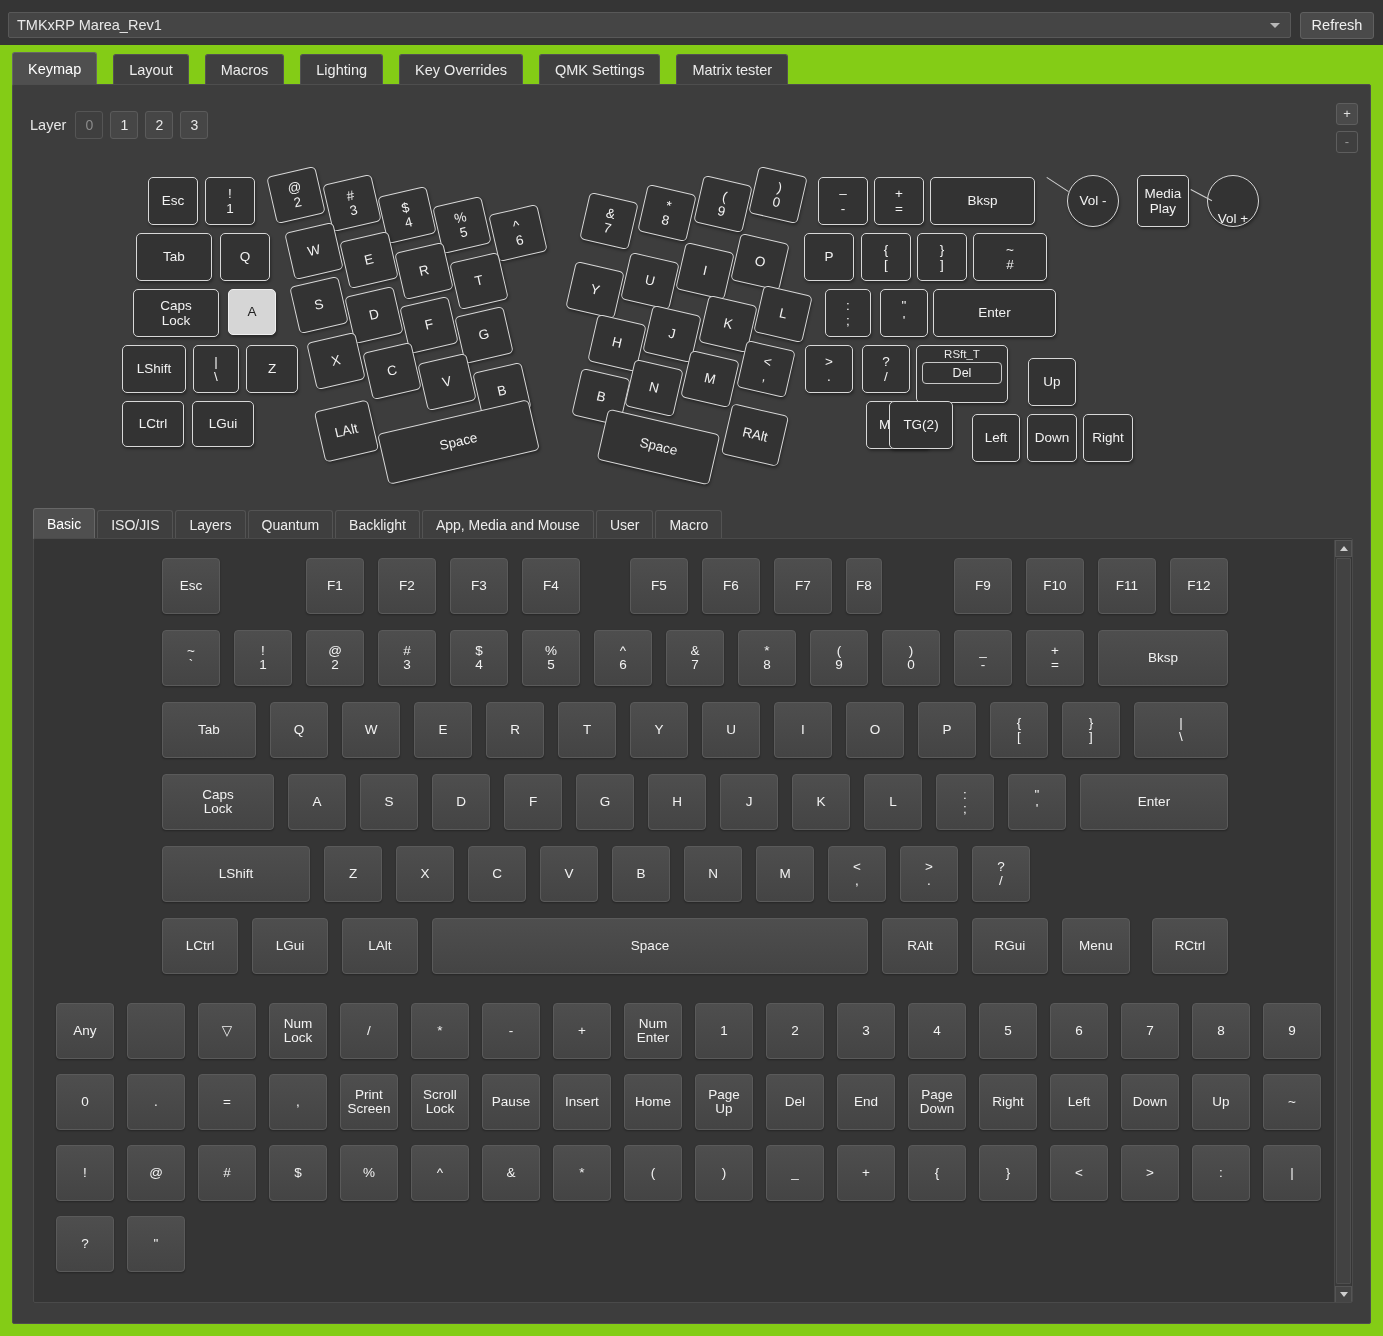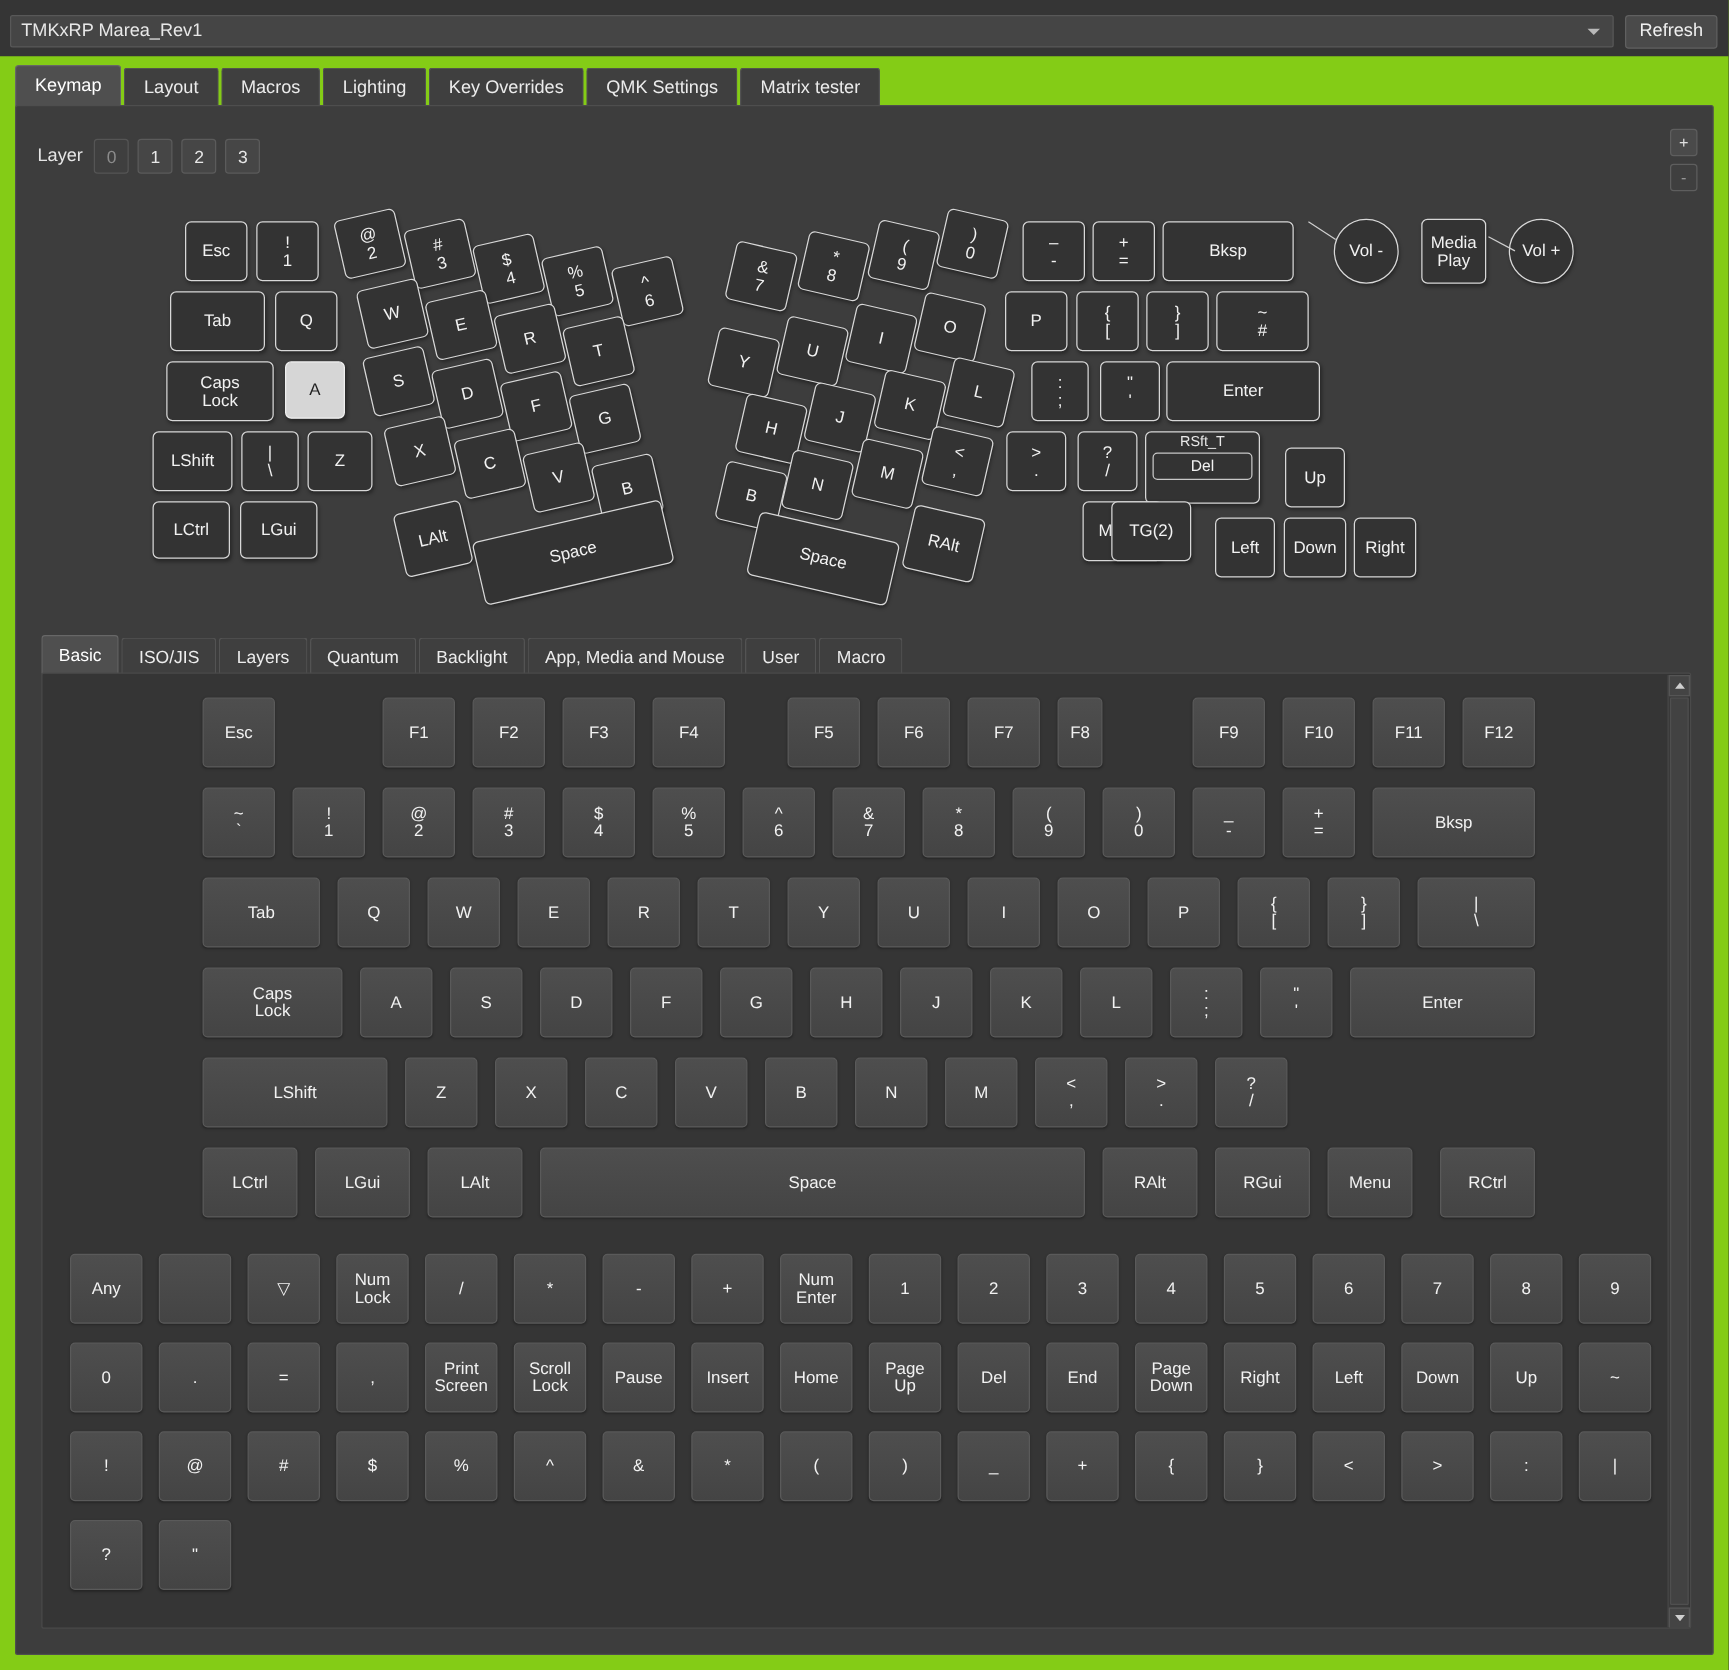--- a/index.html
+++ b/index.html
@@ -59,21 +59,21 @@
   .mtab {
     height: 31px;
     padding: 0 15px;
     line-height: 30px;
     font-size: 14.5px;
     color: #ececec;
     background: #3f3f3f;
     border: 1px solid #525252;
     border-bottom: none;
     border-radius: 3px 3px 0 0;
-    margin-right: 2px;
+    margin-right: 16px;
     cursor: pointer;
     white-space: nowrap;
   }
   .mtab.active {
     background: #4f4f4f;
     border-color: #666;
     color: #ffffff;
     height: 33px;
     line-height: 32px;
   }
@@ -521,21 +521,21 @@
         <div class="pk" style="left: 1070px; top: 263px; width: 50px; height: 48px;">
           <span>Right</span>
         </div>
         <div class="pk round" style="left: 1054px; top: 24px; width: 52px; height: 52px;">
           <span>Vol -</span>
         </div>
         <div class="pk" style="left: 1124px; top: 24px; width: 52px; height: 52px;">
           <span>Media</span>
           <span class="sub">Play</span>
         </div>
-        <div class="pk round" style="left: 1194px; top: 24px; width: 52px; height: 52px;">
+        <div class="pk round" style="left: 1194px; top: 24px; width: 52px; height: 52px; justify-content: flex-end;">
           <span>Vol +</span>
         </div>
         <div class="encline" style="left: 1034px; top: 26px; width: 26px; transform: rotate(33deg);"></div>
         <div class="encline" style="left: 1178px; top: 38px; width: 24px; transform: rotate(28deg);"></div>
       </div>
 
     <div id="picker-tabs">
         <div class="ptab active">Basic</div>
         <div class="ptab">ISO/JIS</div>
         <div class="ptab">Layers</div>

